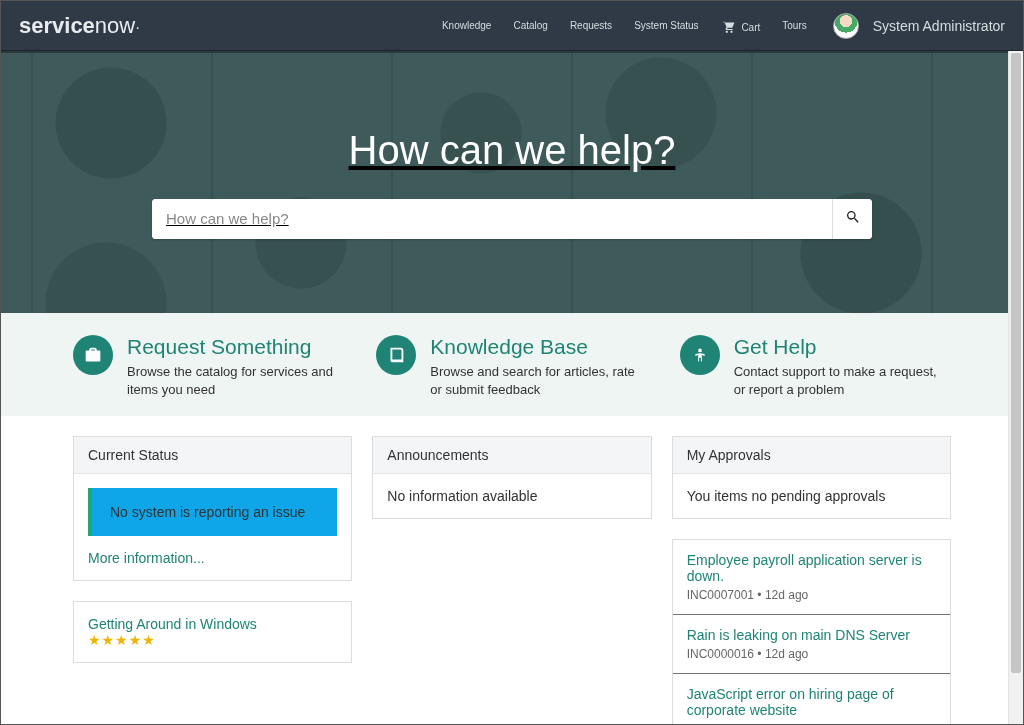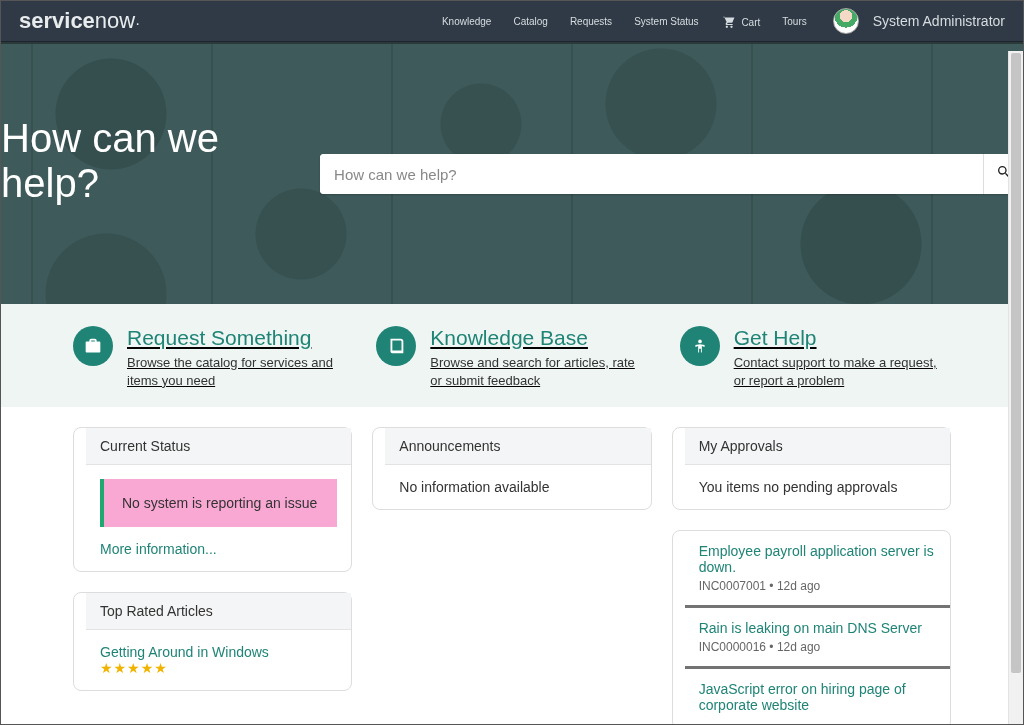--- a/index.html
+++ b/index.html
@@ -1,21 +1,21 @@
 <!DOCTYPE html>
 <html><head>
 <meta charset="utf-8">
 <style>
   * { box-sizing: border-box; margin: 0; padding: 0; }
   html, body { width: 1024px; height: 725px; font-family: "Helvetica Neue", Arial, sans-serif; background: #fff; overflow: hidden; }
   body { border: 1px solid #555; }
 
   
   .topnav {
-    height: 41px;
+    height: 50px;
     background: #303a46;
     display: flex;
     align-items: center;
     padding: 0 18px;
     color: #d6dde0;
     font-size: 14px;
     border-bottom: 1px solid #1e242b;
   }
   .logo { font-weight: 700; font-size: 22px; color: #e8eced; letter-spacing: 0px; display:flex; align-items:center;}
   .logo .lw { font-weight:300; }
@@ -29,22 +29,23 @@
     background: radial-gradient(circle at 50% 30%, #f3d9c6 0 30%, #4a6 30% 55%, #fff 55% 100%);
     border: 1px solid #aaa;
   }
 
   
   .hero {
     height: 262px;
     position: relative;
     background: #3e5a5a;
     overflow: hidden;
-    display: flex; flex-direction: row; align-items: center; justify-content: center;
+    display: flex; flex-direction: column; align-items: center; justify-content: center;
     border-top: 2px solid #2a3a3a;
+    text-decoration: underline;
   }
   .hero::before {
     content: "";
     position: absolute; inset: 0;
     background:
       
       linear-gradient(90deg, rgba(0,0,0,0.12) 0 2px, transparent 2px) 30px 0/180px 100%,
       radial-gradient(circle at 110px 70px, rgba(0,0,0,0.15) 0 55px, transparent 56px),
       radial-gradient(circle at 300px 190px, rgba(0,0,0,0.12) 0 45px, transparent 46px),
       radial-gradient(circle at 480px 80px, rgba(0,0,0,0.12) 0 40px, transparent 41px),
@@ -74,64 +75,63 @@
     width: 40px; border: none; border-left: 1px solid #ddd;
     background: #fff; cursor: pointer; font-size: 16px; color: #333;
   }
 
   
   .quick-strip {
     background: #eef5f2;
     padding: 22px 72px 18px;
     display: flex;
     gap: 32px;
-    text-decoration: underline;
   }
   .quick-card { flex: 1; display: flex; gap: 14px; align-items: flex-start; cursor: pointer; }
   .qicon {
     width: 40px; height: 40px; border-radius: 50%;
     background: #1f8476; color: #fff;
     display: flex; align-items: center; justify-content: center;
     flex-shrink: 0;
   }
   .quick-card h3 { color: #1f8476; font-weight: 400; font-size: 21px; margin-bottom: 4px; }
   .quick-card p  { color: #333; font-size: 13px; line-height: 1.35; }
 
   
   .main {
     padding: 20px 72px 30px;
     display: flex;
     gap: 20px;
     background: #fff;
   }
   .col { flex: 1; display: flex; flex-direction: column; gap: 20px; }
   .panel {
-    border: 1px solid #ddd; border-radius: 8px;
-    background: #fff; font-size: 14px; color: #333; padding-left: 12px;
+    border: 1px solid #ddd; border-radius: 0;
+    background: #fff; font-size: 14px; color: #333;
   }
   .panel-header {
     padding: 10px 14px; font-size: 14px; color: #333;
     border-bottom: 1px solid #e3e3e3; background: #f4f5f6;
   }
   .panel-body { padding: 14px; }
 
   .status-ok {
-    background: #f9a8d4;
+    background: #0ea5e9;
     border-left: 4px solid #1fa971;
     padding: 16px 18px;
     font-size: 14px; color: #333;
     margin-bottom: 14px;
   }
   .more-link { color: #1f8476; text-decoration: none; font-size: 14px; display:inline-block; cursor:pointer;}
   .article-link { color:#1f8476; text-decoration:none; cursor:pointer; display:block; }
 
   .stars { color: #f0b400; font-size: 14px; letter-spacing: 1px; }
 
   .incident-list { padding: 0; }
-  .incident-item { padding: 12px 14px; border-top: 3px solid #737373; }
+  .incident-item { padding: 12px 14px; border-top: 1px solid #737373; }
   .incident-item:first-child { border-top: none; }
   .incident-item a { color:#1f8476; text-decoration:none; cursor:pointer; display:block; font-size:14px; margin-bottom:4px;}
   .incident-meta { color:#666; font-size:12px;}
 
   
   svg { width: 20px; height: 20px; fill: currentColor; }
   .qicon svg { width: 22px; height: 22px; }
   .searchbar svg { width: 16px; height: 16px; fill:#222;}
   .nav-links svg { width:14px; height:14px; fill:#d6dde0; vertical-align:-2px;}
 
@@ -232,21 +232,20 @@
 
       <div class="panel">
         <div class="panel-header">Current Status</div>
         <div class="panel-body">
           <div class="status-ok">No system is reporting an issue</div>
           <a class="more-link">More information...</a>
         </div>
       </div>
 
       <div class="panel">
-        <div class="panel-header">Top Rated Articles</div>
         <div class="panel-body">
           <a class="article-link">Getting Around in Windows</a>
           <div class="stars">★★★★★</div>
         </div>
       </div>
 
     </div>
 
     <div class="col">
       <div class="panel">

